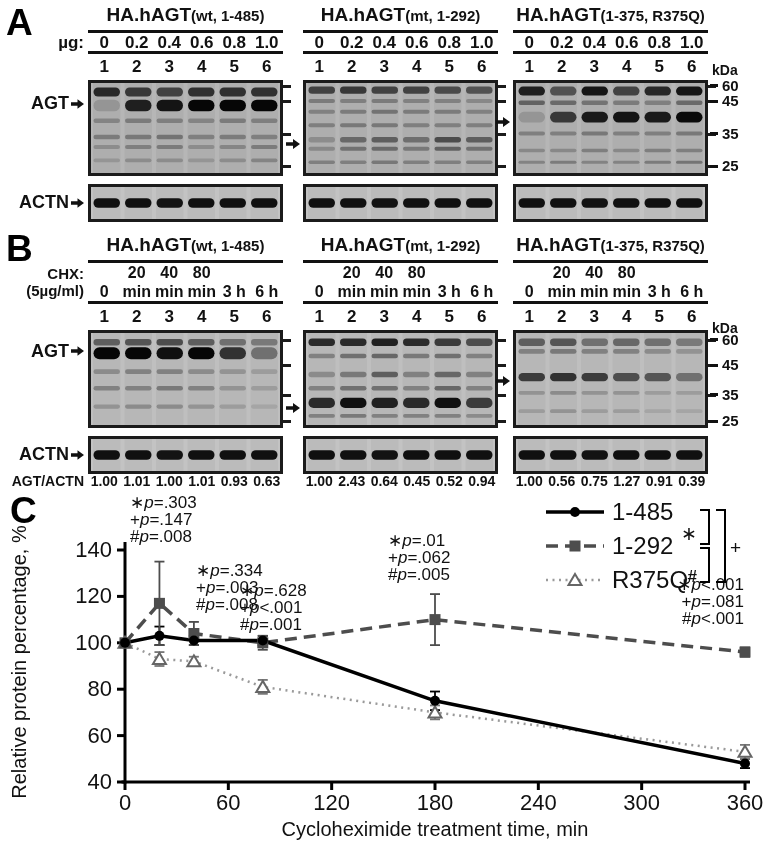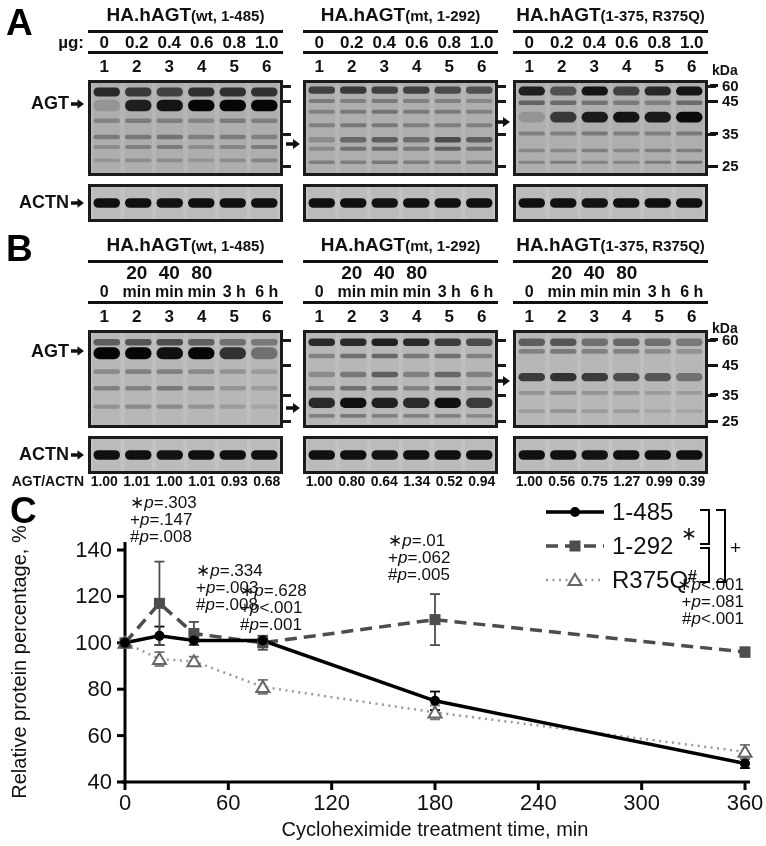--- a/index.html
+++ b/index.html
@@ -20,21 +20,21 @@
   .sidetick{position:absolute;width:8px;height:3px;background:#1b1b1b;right:-11px;}
   .rowlabel{position:absolute;display:flex;align-items:center;justify-content:flex-end;gap:2px;
             font-weight:bold;font-size:18px;}
   .kda-head{position:absolute;font-weight:bold;font-size:14px;}
   .kda-mark{position:absolute;font-weight:bold;font-size:15px;}
   .kda-tick{position:absolute;width:8px;height:3px;background:#111;}
   .ratio-label{position:absolute;font-weight:bold;font-size:14px;text-align:right;}
   .ratio-row{font-weight:bold;font-size:14px;}
   .treat-label{position:absolute;font-weight:bold;font-size:15px;text-align:right;line-height:1.1;}
   .dose-unit{position:absolute;font-weight:bold;font-size:17px;text-align:right;}
-  .tp-top{font-weight:bold;font-size:19px;height:19px;line-height:19px;}
+  .tp-top{font-weight:bold;font-size:16px;height:19px;line-height:19px;}
   .tp-bot{font-weight:bold;font-size:16px;height:19px;line-height:19px;}
   .blot-arrow{position:absolute;}
 </style>
 </head>
 <body>
 
 <div class="page">
   <section id="panelA" class="panel" style="top:4px;height:224px;">
     <div class="panel-letter" style="left:6px;top:0px;">A</div>
   <div class="dose-unit" style="left: 0px; top: 29px; width: 84px;">µg:</div>
@@ -343,20 +343,24 @@
       <div class="kda-mark" style="left: 722px; top: 72.76px;">60</div>
       <div class="kda-tick" style="left: 710px; top: 95.62px;"></div>
       <div class="kda-mark" style="left: 722px; top: 88.12px;">45</div>
       <div class="kda-tick" style="left: 710px; top: 128.26px;"></div>
       <div class="kda-mark" style="left: 722px; top: 120.76px;">35</div>
       <div class="kda-tick" style="left: 710px; top: 160.9px;"></div>
       <div class="kda-mark" style="left: 722px; top: 153.4px;">25</div>
     </section>
   <section id="panelB" class="panel" style="top:228px;height:262px;">
     <div class="panel-letter" style="left:6px;top:2px;">B</div>
+  <div class="treat-label" style="left: 0px; top: 38px; width: 84px;">
+        <div>CHX:</div>
+        <div>(5µg/ml)</div>
+      </div>
       <div class="gtitle abs" style="left: 88px; top: 6px; width: 195px;">
         <span class="main">HA.hAGT</span>
         <span class="sub">(wt, 1-485)</span>
       </div>
       <div class="dose-row abs grid6" style="left: 88px; top: 32px; width: 195px; height: 44px;">
         <div style="text-align: center;">
           <div class="tp-top"></div>
           <div class="tp-bot">0</div>
         </div>
         <div style="text-align: center;">
@@ -453,21 +457,21 @@
             <rect x="160.02" y="11.2" width="26.459999999999997" height="9.6" rx="4.8" fill="#060606" fill-opacity="0.95"></rect>
           </g>
         </svg>
       </div>
       <div class="ratio-row abs grid6" style="left: 88px; top: 244px; width: 195px; height: 18px;">
         <span>1.00</span>
         <span>1.01</span>
         <span>1.00</span>
         <span>1.01</span>
         <span>0.93</span>
-        <span>0.68</span>
+        <span>0.63</span>
       </div>
       <div class="gtitle abs" style="left: 303px; top: 6px; width: 195px;">
         <span class="main">HA.hAGT</span>
         <span class="sub">(mt, 1-292)</span>
       </div>
       <div class="dose-row abs grid6" style="left: 303px; top: 32px; width: 195px; height: 44px;">
         <div style="text-align: center;">
           <div class="tp-top"></div>
           <div class="tp-bot">0</div>
         </div>
@@ -567,23 +571,23 @@
             <rect x="34.02" y="11.2" width="26.459999999999997" height="9.6" rx="4.8" fill="#060606" fill-opacity="0.95"></rect>
             <rect x="65.52" y="11.2" width="26.459999999999997" height="9.6" rx="4.8" fill="#060606" fill-opacity="0.93"></rect>
             <rect x="97.02" y="11.2" width="26.459999999999997" height="9.6" rx="4.8" fill="#060606" fill-opacity="0.95"></rect>
             <rect x="128.52" y="11.2" width="26.459999999999997" height="9.6" rx="4.8" fill="#060606" fill-opacity="0.95"></rect>
             <rect x="160.02" y="11.2" width="26.459999999999997" height="9.6" rx="4.8" fill="#060606" fill-opacity="0.95"></rect>
           </g>
         </svg>
       </div>
       <div class="ratio-row abs grid6" style="left: 303px; top: 244px; width: 195px; height: 18px;">
         <span>1.00</span>
-        <span>0.80</span>
+        <span>2.43</span>
         <span>0.64</span>
-        <span>1.34</span>
+        <span>0.45</span>
         <span>0.52</span>
         <span>0.94</span>
       </div>
       <div class="blot-arrow" style="left: 286px; top: 171.48px;"><svg width="14" height="10" viewBox="0 0 14 10">
           <path d="M0 3.2 h7 V0 l7 5 -7 5 V6.8 H0 z" fill="#111"></path>
         </svg></div>
       <div class="gtitle abs" style="left: 513px; top: 6px; width: 195px;">
         <span class="main">HA.hAGT</span>
         <span class="sub">(1-375, R375Q)</span>
       </div>
@@ -685,21 +689,21 @@
             <rect x="128.52" y="11.2" width="26.459999999999997" height="9.6" rx="4.8" fill="#060606" fill-opacity="0.95"></rect>
             <rect x="160.02" y="11.2" width="26.459999999999997" height="9.6" rx="4.8" fill="#060606" fill-opacity="0.95"></rect>
           </g>
         </svg>
       </div>
       <div class="ratio-row abs grid6" style="left: 513px; top: 244px; width: 195px; height: 18px;">
         <span>1.00</span>
         <span>0.56</span>
         <span>0.75</span>
         <span>1.27</span>
-        <span>0.99</span>
+        <span>0.91</span>
         <span>0.39</span>
       </div>
       <div class="blot-arrow" style="left: 496px; top: 144.04px;"><svg width="14" height="10" viewBox="0 0 14 10">
           <path d="M0 3.2 h7 V0 l7 5 -7 5 V6.8 H0 z" fill="#111"></path>
         </svg></div>
       <div class="rowlabel" style="left: 0px; top: 112.56px; width: 84px;">
         <span>AGT</span>
         <svg width="13" height="10" viewBox="0 0 14 10">
           <path d="M0 3.2 h7 V0 l7 5 -7 5 V6.8 H0 z" fill="#111"></path>
         </svg>

